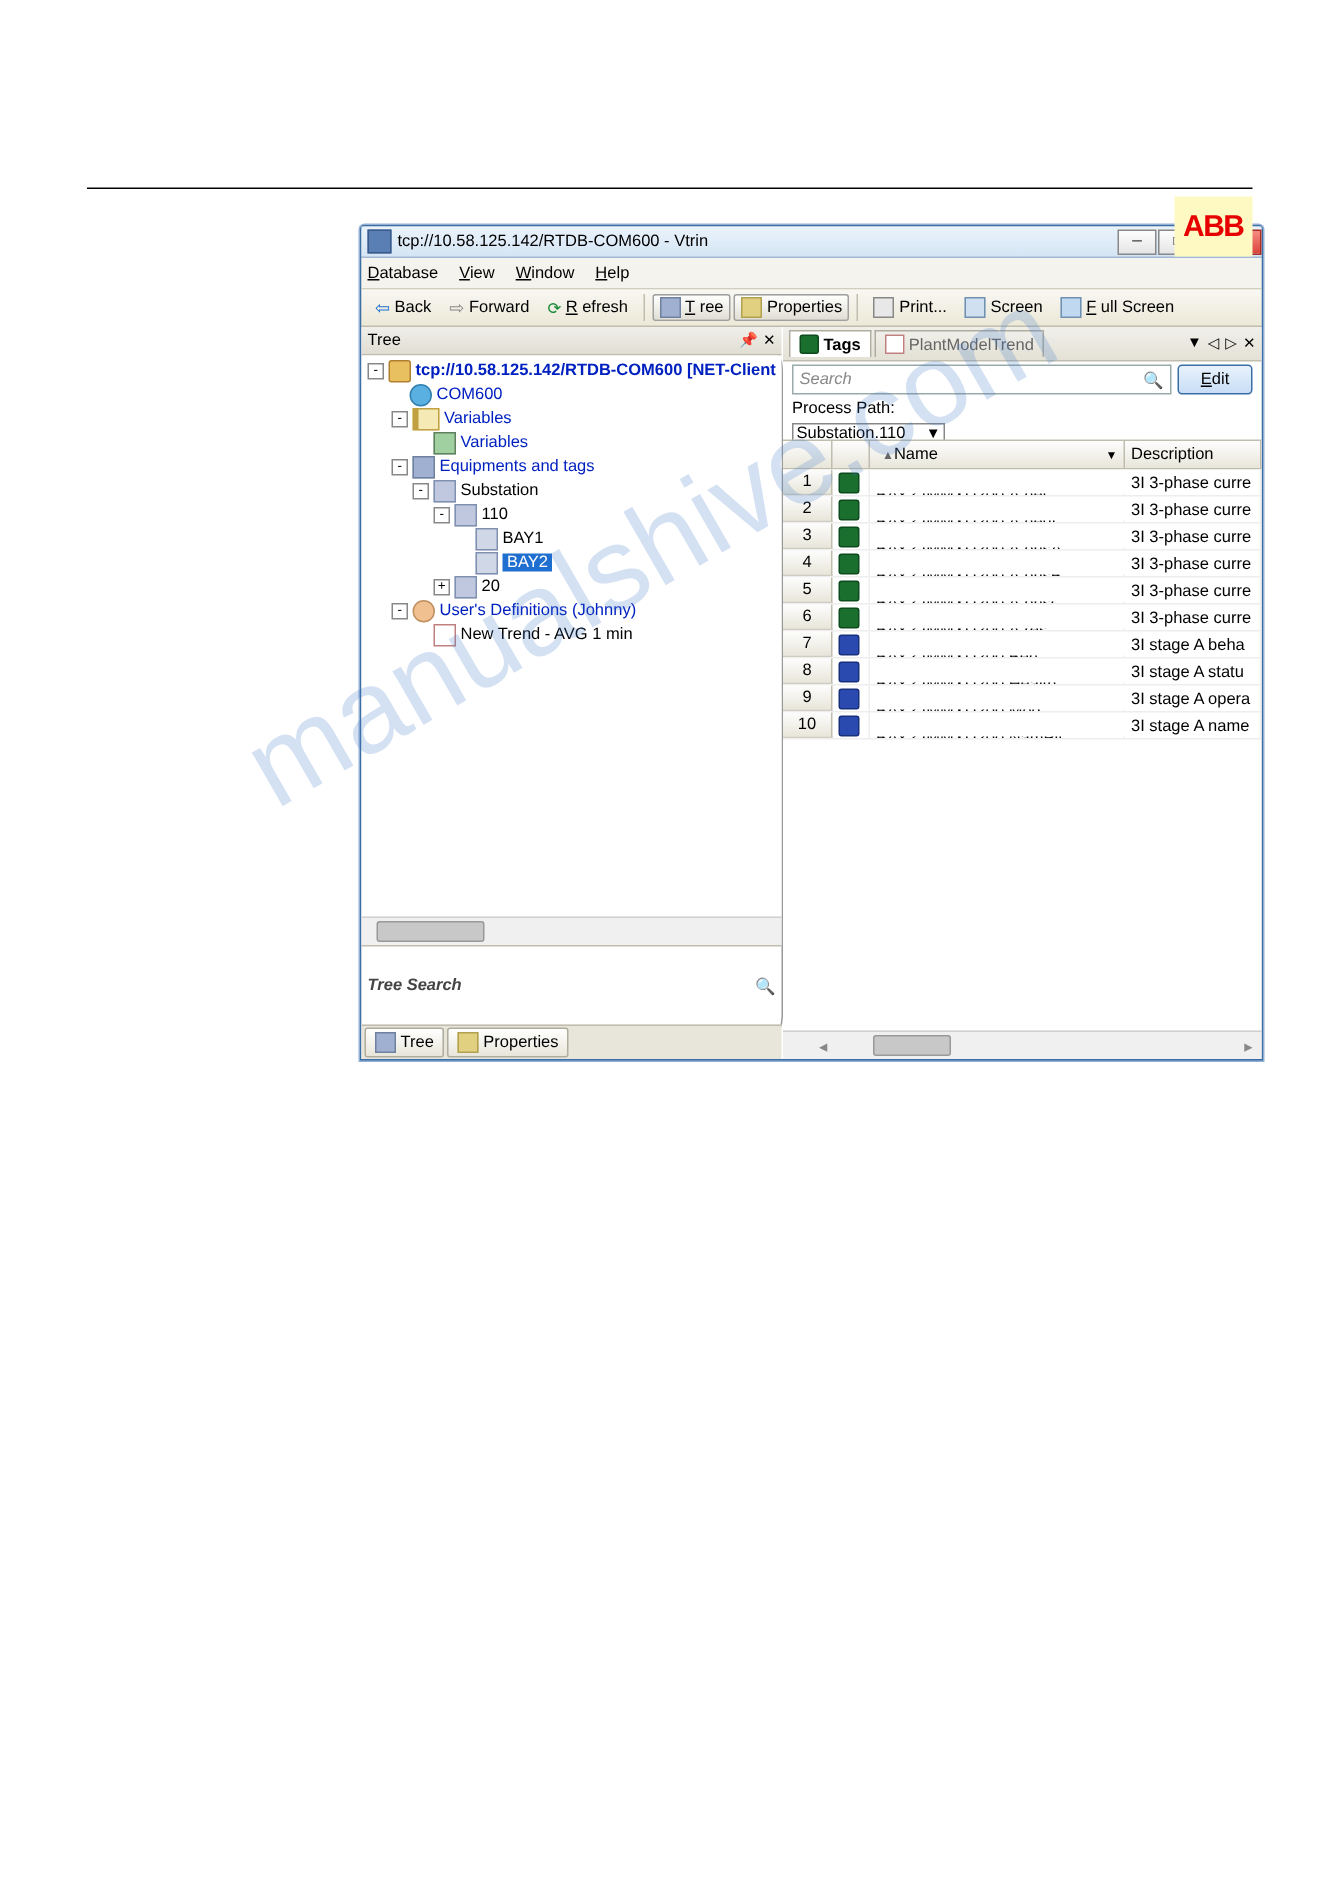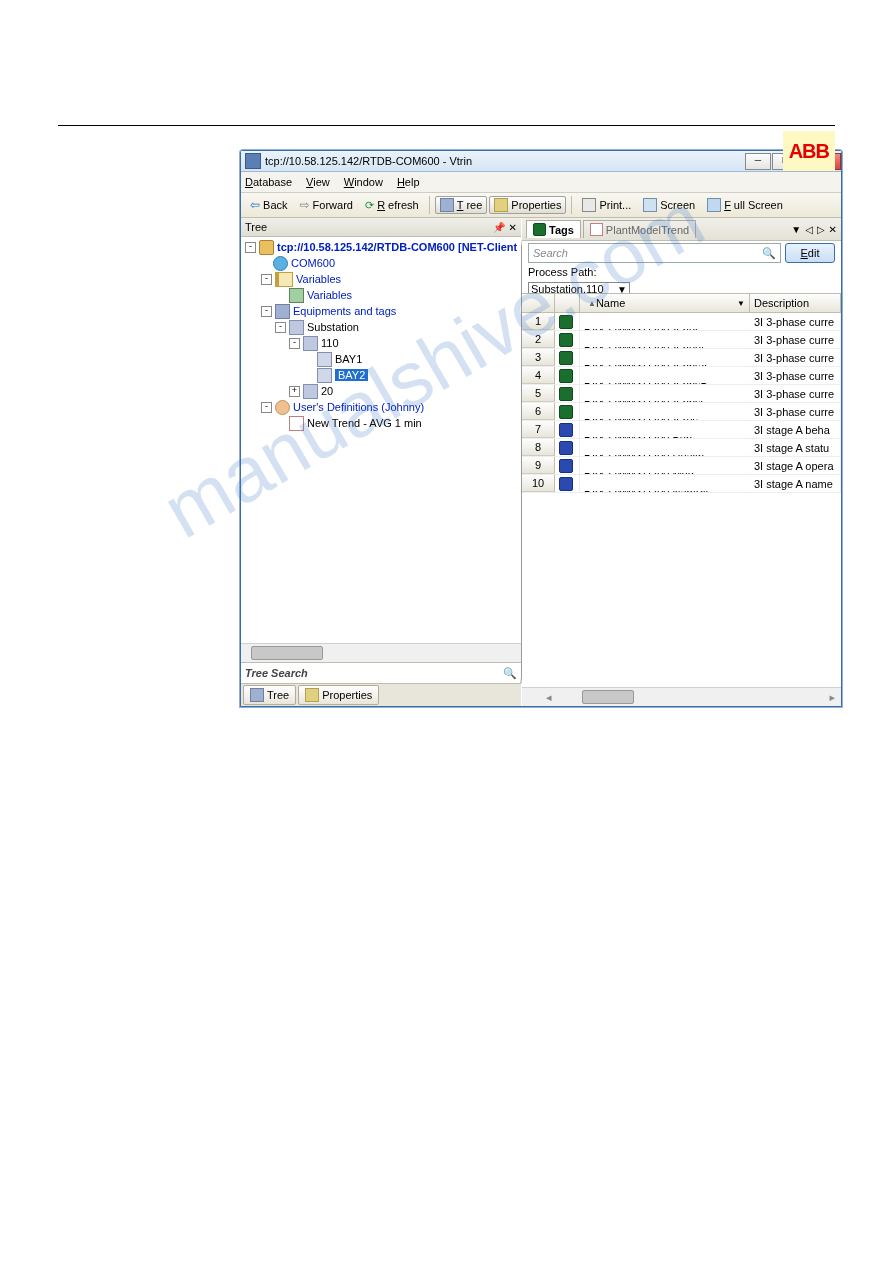--- a/index.html
+++ b/index.html
@@ -181,21 +181,21 @@
 .tree-label{cursor:pointer;}
 .tree-label.link{color:#0020c0;}
 .tree-label.bold{font-weight:bold;}
 .tree-label.sel{background:#1e6fd0;color:#fff;padding:0 3px;}
 .hscroll-area{height:18px;background:#f0f0f0;border-top:1px solid #d0d0d0;position:relative;}
 .hthumb{position:absolute;left:10px;top:2px;width:70px;height:12px;background:#c8c8c8;border:1px solid #999;border-radius:2px;}
 .tree-search {
   height: 20px;
   border-top: 1px solid #c0bdaf;
   display: flex; align-items: center;
-  padding: 0 4px;
+  padding: 16px 4px;
   justify-content: space-between;
   font-style: italic;
   font-weight: bold;
   color: #444;
 }
 .tree-tabs {
   height: 22px;
   border-top: 1px solid #c0bdaf;
   background: #e8e6da;
   display: flex;

